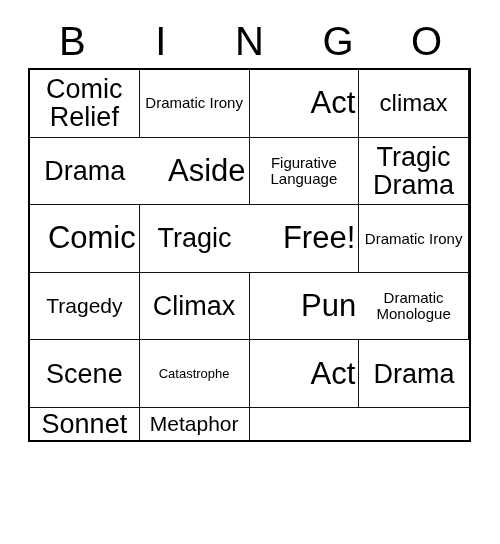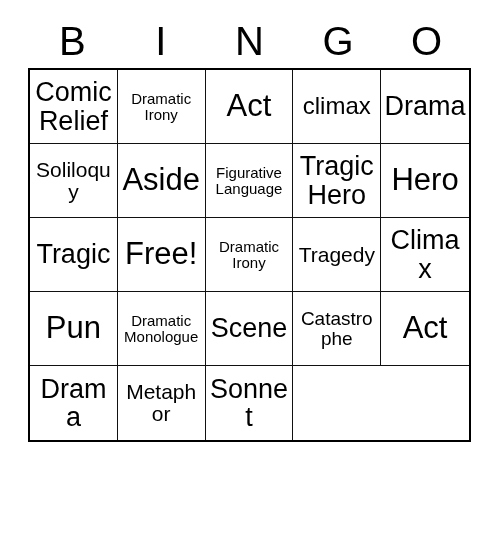--- a/index.html
+++ b/index.html
@@ -49,21 +49,21 @@
   
   .bingo-grid {
     position: absolute;
     left: 28px;
     top: 68px;
     width: 443px;
     height: 374px;
     box-sizing: border-box;
     border: 2px solid #000000;
     display: grid;
-    grid-template-columns: repeat(5, 1fr);
+    grid-template-columns: repeat(4, 1fr);
     grid-template-rows: repeat(5, 1fr);
     background: #ffffff;
   }
 
   .bingo-cell {
     box-sizing: border-box;
     border-right: 1px solid #111111;
     border-bottom: 1px solid #111111;
     display: flex;
     align-items: center;
@@ -81,26 +81,26 @@
     display: block;
     width: 100%;
     line-height: 1.04;
     color: #000000;
     font-family: "Liberation Sans", sans-serif;
     font-weight: 400;
     word-wrap: break-word;
   }
 
   
-  .sz-xxl .cell-text { font-size: 31px; }
+  .sz-xxl .cell-text { font-size: 31px; text-align: right; }
   .sz-xl  .cell-text { font-size: 27px; }
   .sz-lg  .cell-text { font-size: 24px; }
   .sz-md  .cell-text { font-size: 21px; }
   .sz-sm  .cell-text { font-size: 15px; }
-  .sz-xs  .cell-text { font-size: 19px; }
+  .sz-xs  .cell-text { font-size: 13px; }
 </style>
 </head>
 <body>
 
 <div id="card-root">
 
   <div class="bingo-header">
       <div class="header-letter">B</div>
       <div class="header-letter">I</div>
       <div class="header-letter">N</div>
@@ -117,34 +117,31 @@
       </div>
       <div class="bingo-cell sz-xxl">
         <span class="cell-text">Act</span>
       </div>
       <div class="bingo-cell sz-lg">
         <span class="cell-text">climax</span>
       </div>
       <div class="bingo-cell sz-xl">
         <span class="cell-text">Drama</span>
       </div>
-      <div class="bingo-cell sz-md">
-        <span class="cell-text">Soliloquy</span>
-      </div>
       <div class="bingo-cell sz-xxl">
         <span class="cell-text">Aside</span>
       </div>
       <div class="bingo-cell sz-sm">
         <span class="cell-text">Figurative Language</span>
       </div>
       <div class="bingo-cell sz-xl">
-        <span class="cell-text">Tragic Hero</span>
+        <span class="cell-text">Tragic Drama</span>
       </div>
       <div class="bingo-cell sz-xxl">
-        <span class="cell-text">Hero</span>
+        <span class="cell-text">Comic</span>
       </div>
       <div class="bingo-cell sz-xl">
         <span class="cell-text">Tragic</span>
       </div>
       <div class="bingo-cell sz-xxl">
         <span class="cell-text">Free!</span>
       </div>
       <div class="bingo-cell sz-sm">
         <span class="cell-text">Dramatic Irony</span>
       </div>
@@ -165,21 +162,21 @@
       </div>
       <div class="bingo-cell sz-xs">
         <span class="cell-text">Catastrophe</span>
       </div>
       <div class="bingo-cell sz-xxl">
         <span class="cell-text">Act</span>
       </div>
       <div class="bingo-cell sz-xl">
         <span class="cell-text">Drama</span>
       </div>
+      <div class="bingo-cell sz-xl">
+        <span class="cell-text">Sonnet</span>
+      </div>
       <div class="bingo-cell sz-md">
         <span class="cell-text">Metaphor</span>
-      </div>
-      <div class="bingo-cell sz-xl">
-        <span class="cell-text">Sonnet</span>
       </div>
     </div>
 
 </div>
 
 </body></html>

